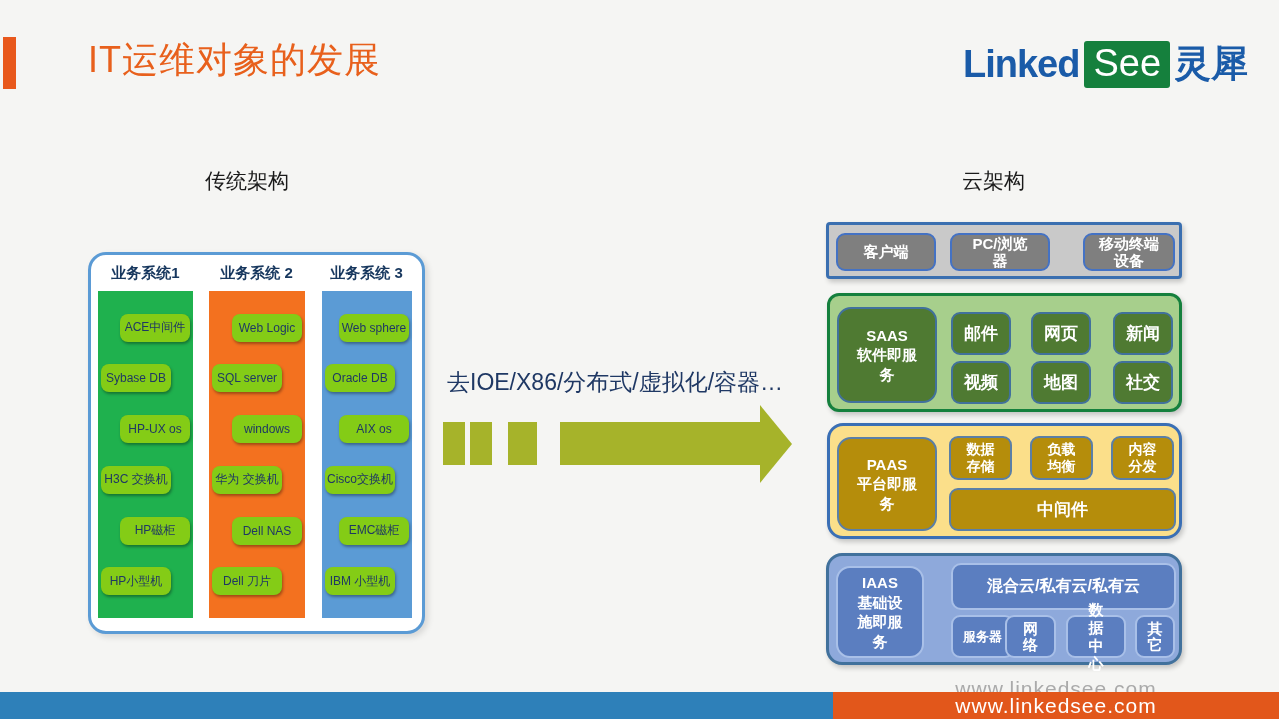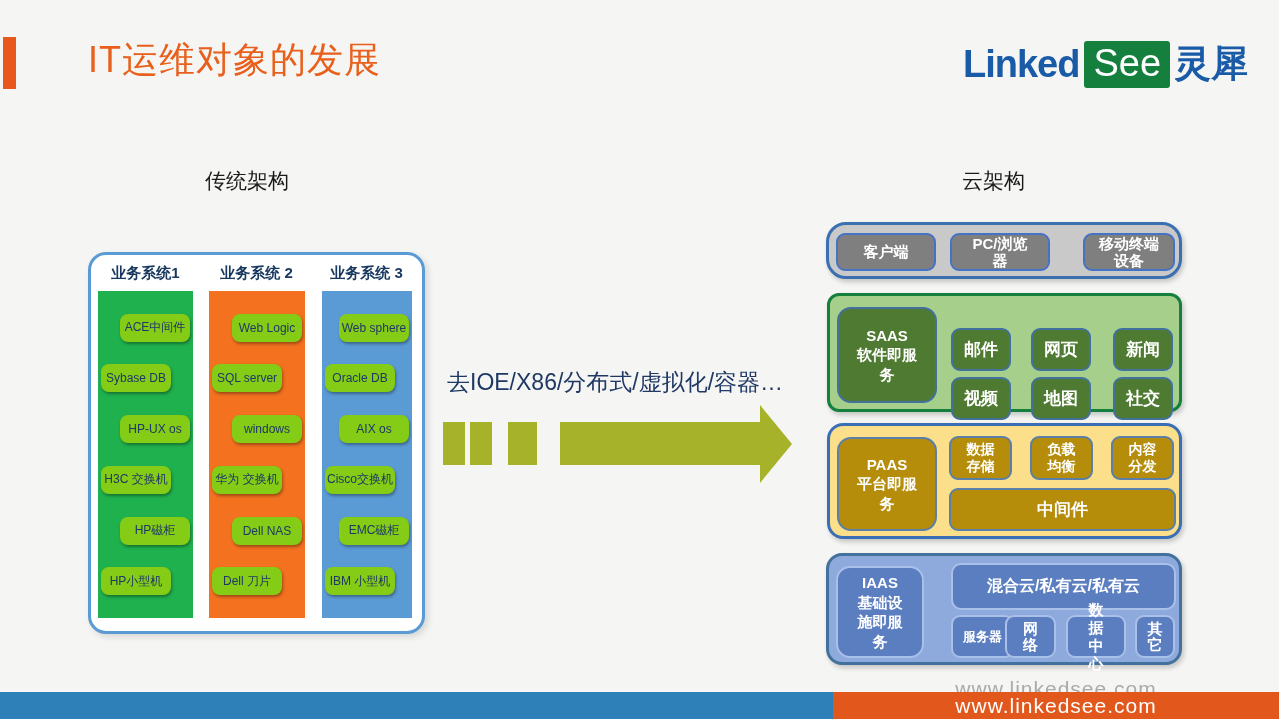--- a/index.html
+++ b/index.html
@@ -36,30 +36,30 @@
   .col .sbox:nth-child(odd){align-self:flex-end;margin-right:3px;}
   .col .sbox:nth-child(even){align-self:flex-start;margin-left:3px;}
   
   .transition-label{position:absolute;left:447px;top:367px;font-size:23px;color:#1f3864;white-space:nowrap;}
   .arrow-svg{position:absolute;left:440px;top:398px;}
   
   .layer{position:absolute;box-sizing:border-box;box-shadow:2px 3px 5px rgba(0,0,0,0.2);}
   .cbox{position:absolute;box-sizing:border-box;display:flex;align-items:center;justify-content:center;
         text-align:center;color:#ffffff;font-weight:700;white-space:pre-line;}
   
-  .layer-client{left:826px;top:222px;width:356px;height:57px;background:#c9c9c9;border:3px solid #3a6fb0;border-radius:20px;}
+  .layer-client{left:826px;top:222px;width:356px;height:57px;background:#c9c9c9;border:3px solid #3a6fb0;border-radius:4px;}
   .client-box{background:#7f7f7f;border:2px solid #4472c4;border-radius:9px;font-size:15px;line-height:1.15;}
   .client-b1{left:7px;top:8px;width:100px;height:38px;}
   .client-b2{left:121px;top:8px;width:100px;height:38px;padding:0 15px;}
   .client-b3{left:254px;top:8px;width:92px;height:38px;padding:0 8px;}
   
   .layer-saas{left:827px;top:293px;width:355px;height:119px;background:#a7cf8c;border:3px solid #15803d;border-radius:12px;}
   .saas-box{background:#4f7a32;border:2px solid #41719c;}
   .saas-big{left:7px;top:11px;width:100px;height:96px;border-radius:14px;font-size:15px;line-height:1.3;padding:0 16px;}
-  .saas-sm{width:60px;height:43px;border-radius:9px;font-size:17px;margin-top:16px;}
+  .saas-sm{width:60px;height:43px;border-radius:9px;font-size:17px;}
   .saas-s1{left:121px;top:16px;} .saas-s2{left:201px;top:16px;} .saas-s3{left:283px;top:16px;}
   .saas-s4{left:121px;top:65px;} .saas-s5{left:201px;top:65px;} .saas-s6{left:283px;top:65px;}
   
   .layer-paas{left:827px;top:423px;width:355px;height:116px;background:#fbdf8a;border:3px solid #3a6fb5;border-radius:16px;}
   .paas-box{background:#b58d0b;border:2px solid #5b7fa6;}
   .paas-big{left:7px;top:11px;width:100px;height:94px;border-radius:14px;font-size:15px;line-height:1.3;padding:0 16px;}
   .paas-sm{width:63px;height:44px;border-radius:9px;font-size:14px;line-height:1.2;padding:0 12px;}
   .paas-s1{left:119px;top:10px;} .paas-s2{left:200px;top:10px;} .paas-s3{left:281px;top:10px;}
   .paas-mid{left:119px;top:62px;width:227px;height:43px;border-radius:9px;font-size:17px;}
   

